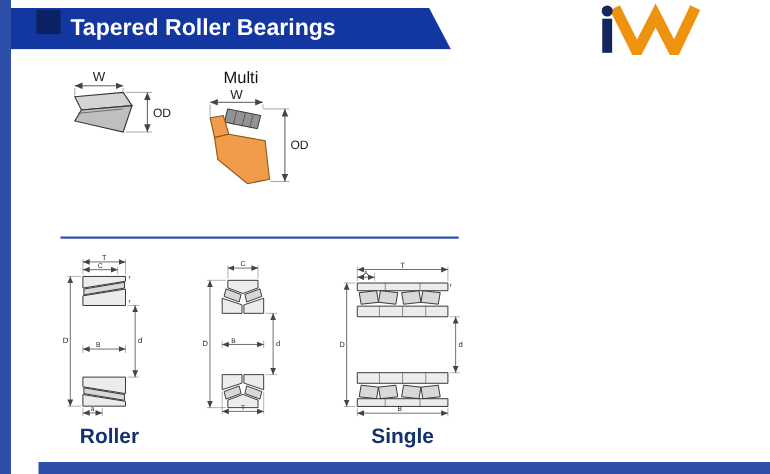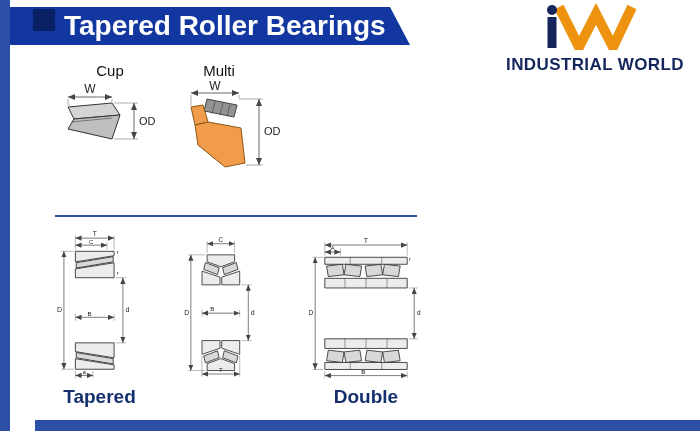--- a/index.html
+++ b/index.html
@@ -10,21 +10,21 @@
   }
   .left-strip { position:absolute; left:0; top:0; width:10px; height:431px; background:#2d4fa8; }
   .bottom-bar { position:absolute; left:35px; right:0; bottom:0; height:11px; background:#2d4fa8; }
   .banner {
     position:absolute; left:10px; top:7px; width:400px; height:38px; background:#1237a0;
     clip-path:polygon(0 0, calc(100% - 20px) 0, 100% 100%, 0 100%);
   }
   .banner-square { position:absolute; left:33px; top:9px; width:22px; height:22px; background:#0a2164; }
   .page-title {
     position:absolute; left:64px; top:7px; height:38px; line-height:38px;
-    color:#ffffff; font-size:28px; font-weight:700;
+    color:#ffffff; font-size:21px; font-weight:700;
   }
   .logo { position:absolute; top:2px; right:0; width:210px; text-align:center; }
   .brand { font-size:17px; font-weight:700; color:#15265c; letter-spacing:0.4px; margin-top:1px; }
   .separator { position:absolute; left:55px; top:215px; width:362px; height:2px; background:#2d4fa8; }
   .fig { position:absolute; text-align:center; }
   .fig-label { font-size:15px; color:#111; margin-bottom:2px; }
   .type-label { font-size:19px; color:#14306e; font-weight:600; margin-top:2px; }
   svg text { font-family:"Liberation Sans", sans-serif; fill:#222; }
   .dim { stroke:#444; stroke-width:0.8; fill:none; }
   .ext { stroke:#777; stroke-width:0.6; }
@@ -48,25 +48,23 @@
 <div class="banner"></div>
 <div class="banner-square"></div>
 <div class="page-title">Tapered Roller Bearings</div>
 
 <div class="logo">
   <svg width="120" height="48" viewBox="0 0 120 48">
     <polyline points="24,5 44,45 61,12 78,45 97,5" fill="none" stroke="#ee9310" stroke-width="10" stroke-linejoin="miter"></polyline>
     <circle cx="17" cy="8" r="5" fill="#15265c"></circle>
     <rect x="12.5" y="15" width="9" height="31" fill="#15265c"></rect>
   </svg>
-  <div class="brand">INDUSTRIAL WORLD</div>
 </div>
 
 <div class="fig" style="left:60px; top:62px; width:100px;">
-  <div class="fig-label">Cup</div>
   <svg width="100" height="92" viewBox="0 0 100 92">
     <line class="ext" x1="8" y1="18" x2="8" y2="25"></line>
     <line class="ext" x1="52" y1="18" x2="52" y2="21"></line>
     <line class="dim" x1="8" y1="16" x2="52" y2="16" marker-start="url(#arw)" marker-end="url(#arw)"></line>
     <text x="30" y="12" font-size="12" text-anchor="middle">W</text>
     <polygon class="part" fill="#d4d4d4" points="8,26 52,22 60,34 14,38"></polygon>
     <polygon class="part" fill="#bfbfbf" points="14,38 60,34 52,58 8,48"></polygon>
     <line class="thin" x1="11" y1="41" x2="52" y2="37"></line>
     <line class="ext" x1="54" y1="22" x2="78" y2="22"></line>
     <line class="ext" x1="54" y1="58" x2="78" y2="58"></line>
@@ -130,21 +128,21 @@
     <text x="38" y="97" font-size="7" text-anchor="middle">B</text>
 
     <line class="ext" x1="22" y1="160" x2="22" y2="168"></line>
     <line class="ext" x1="42" y1="160" x2="42" y2="168"></line>
     <line class="dim" x1="22" y1="165" x2="42" y2="165" marker-start="url(#arw)" marker-end="url(#arw)"></line>
     <text x="32" y="163" font-size="7" text-anchor="middle">a</text>
 
     <text x="69" y="27" font-size="6">r</text>
     <text x="69" y="51" font-size="6">r</text>
   </svg>
-  <div class="type-label">Tapered</div>
+  <div class="type-label">Roller</div>
 </div>
 
 <div class="fig" style="left:178px; top:236px; width:95px;">
   <svg width="86" height="144" viewBox="0 0 100 168">
     <line class="ext" x1="28" y1="6" x2="28" y2="20"></line>
     <line class="ext" x1="60" y1="6" x2="60" y2="20"></line>
     <line class="dim" x1="28" y1="9" x2="60" y2="9" marker-start="url(#arw)" marker-end="url(#arw)"></line>
     <text x="44" y="7" font-size="7.5" text-anchor="middle">C</text>
 
     <polygon class="part" fill="#ececec" points="28,22 60,22 60,30 44,36 28,30"></polygon>
@@ -225,14 +223,14 @@
     <line class="dim" x1="120" y1="57" x2="120" y2="115" marker-start="url(#arw)" marker-end="url(#arw)"></line>
     <text x="123" y="88" font-size="8">d</text>
 
     <line class="ext" x1="18" y1="152" x2="18" y2="160"></line>
     <line class="ext" x1="112" y1="152" x2="112" y2="160"></line>
     <line class="dim" x1="18" y1="157" x2="112" y2="157" marker-start="url(#arw)" marker-end="url(#arw)"></line>
     <text x="62" y="155" font-size="7" text-anchor="middle">B</text>
 
     <text x="114" y="26" font-size="6">r</text>
   </svg>
-  <div class="type-label">Double</div>
+  <div class="type-label">Single</div>
 </div>
 
 </body></html>

